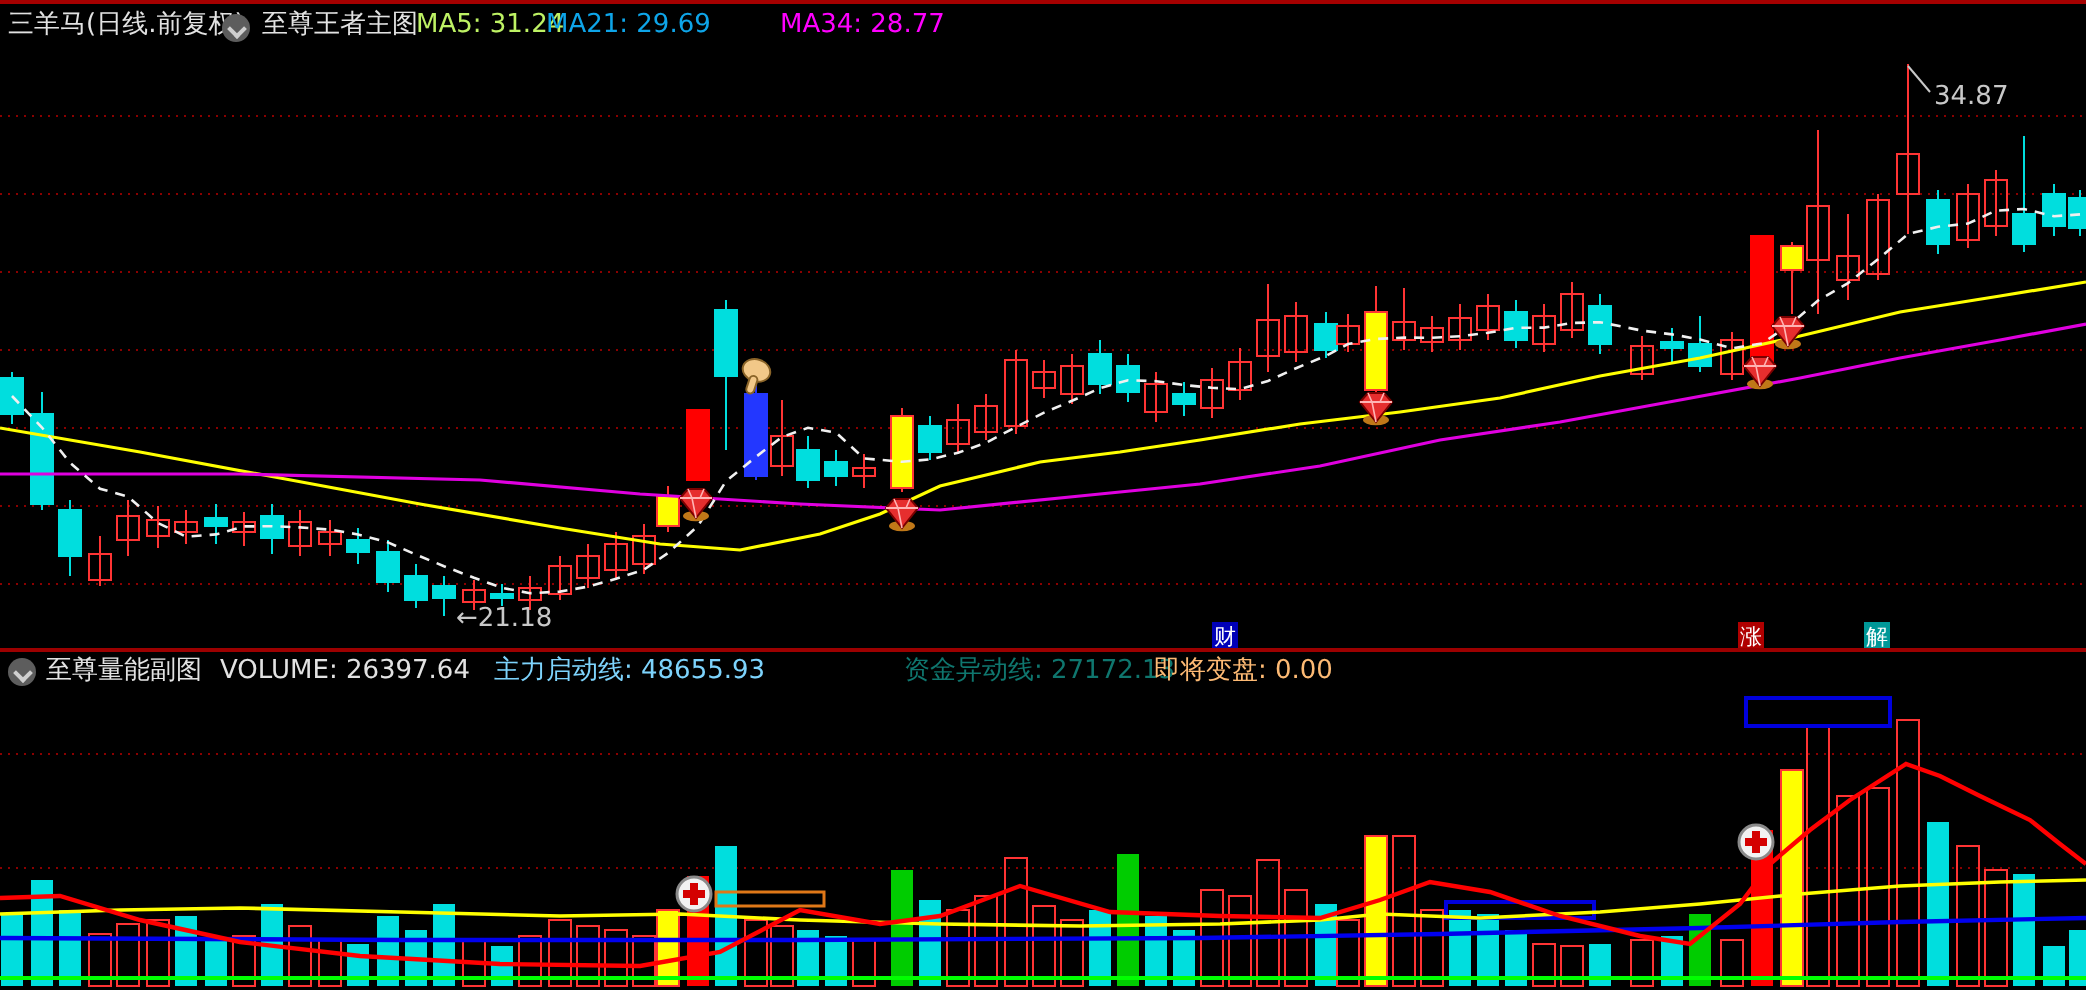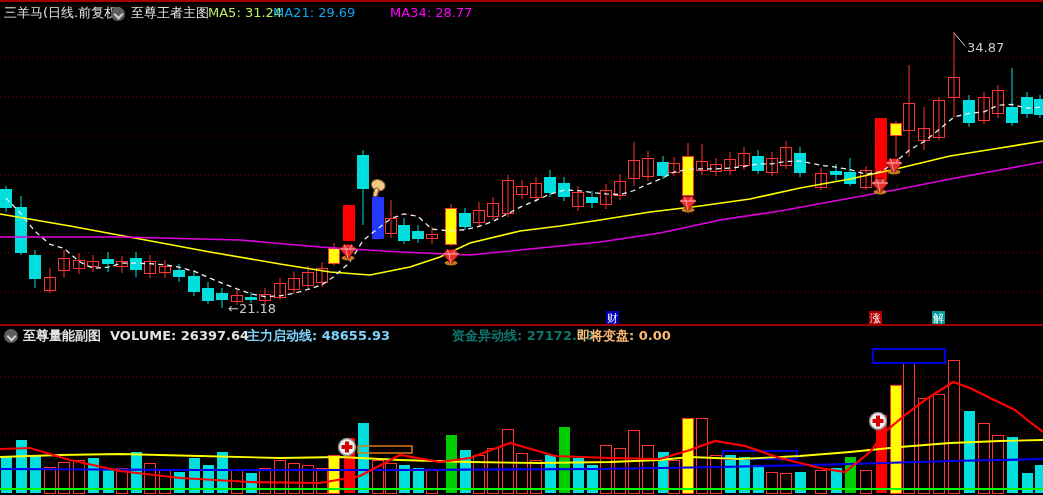--- a/index.html
+++ b/index.html
@@ -385,21 +385,21 @@
         <text x="875.5" y="322" fill="#fff" font-size="11" text-anchor="middle">涨</text>
       </g>
       <g>
         <rect x="932" y="311" width="13" height="13" fill="#009898"></rect>
         <text x="938.5" y="322" fill="#fff" font-size="11" text-anchor="middle">解</text>
       </g>
     </svg>
 
   <div class="divider"></div>
 
-  <div class="hdr" style="top:325px;font-weight:bold;">
+  <div class="hdr" style="top:325px;">
     <span class="chev" style="left:4px;top:4px;"></span>
     <span class="c-white" style="left:23px;">至尊量能副图</span>
     <span class="c-white" style="left:110px;">VOLUME: 26397.64</span>
     <span class="c-red" style="left:207px;">主力启动线: 48655.93</span>
     <span class="c-blue" style="left:452px;">资金异动线: 27172.13</span>
     <span class="c-green" style="left:577px;">即将变盘: 0.00</span>
   </div>
 
   <svg id="vol-chart" viewBox="0 345 1043 150" width="1043" height="150" style="top:345px;">
       <line x1="0" x2="1043" y1="377" y2="377" stroke="#8a0000" stroke-width="1" stroke-dasharray="1 3"></line>

